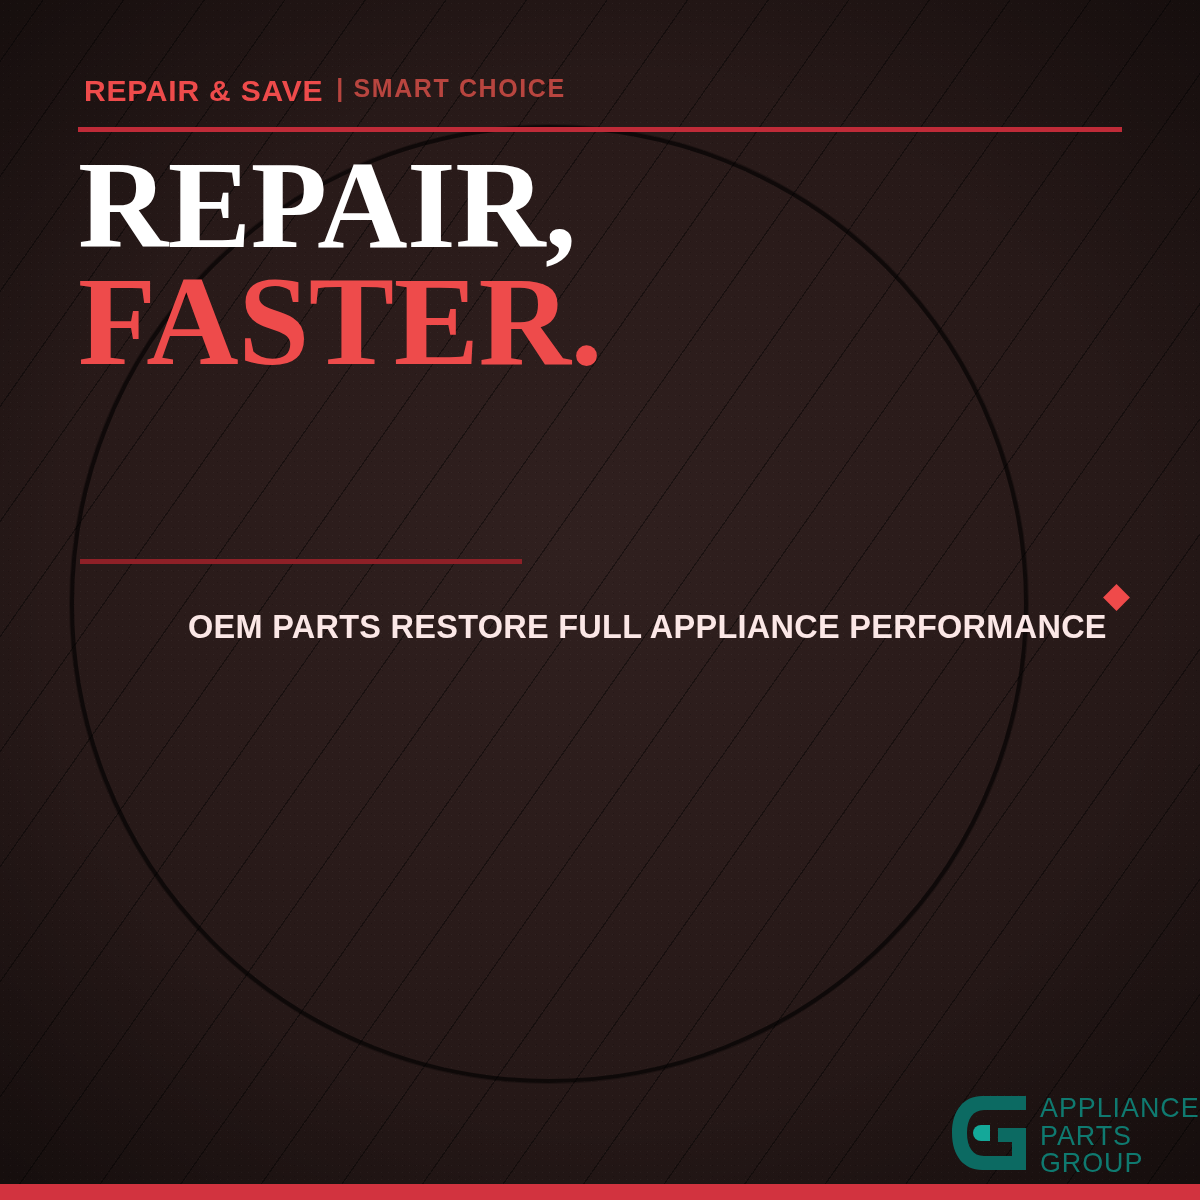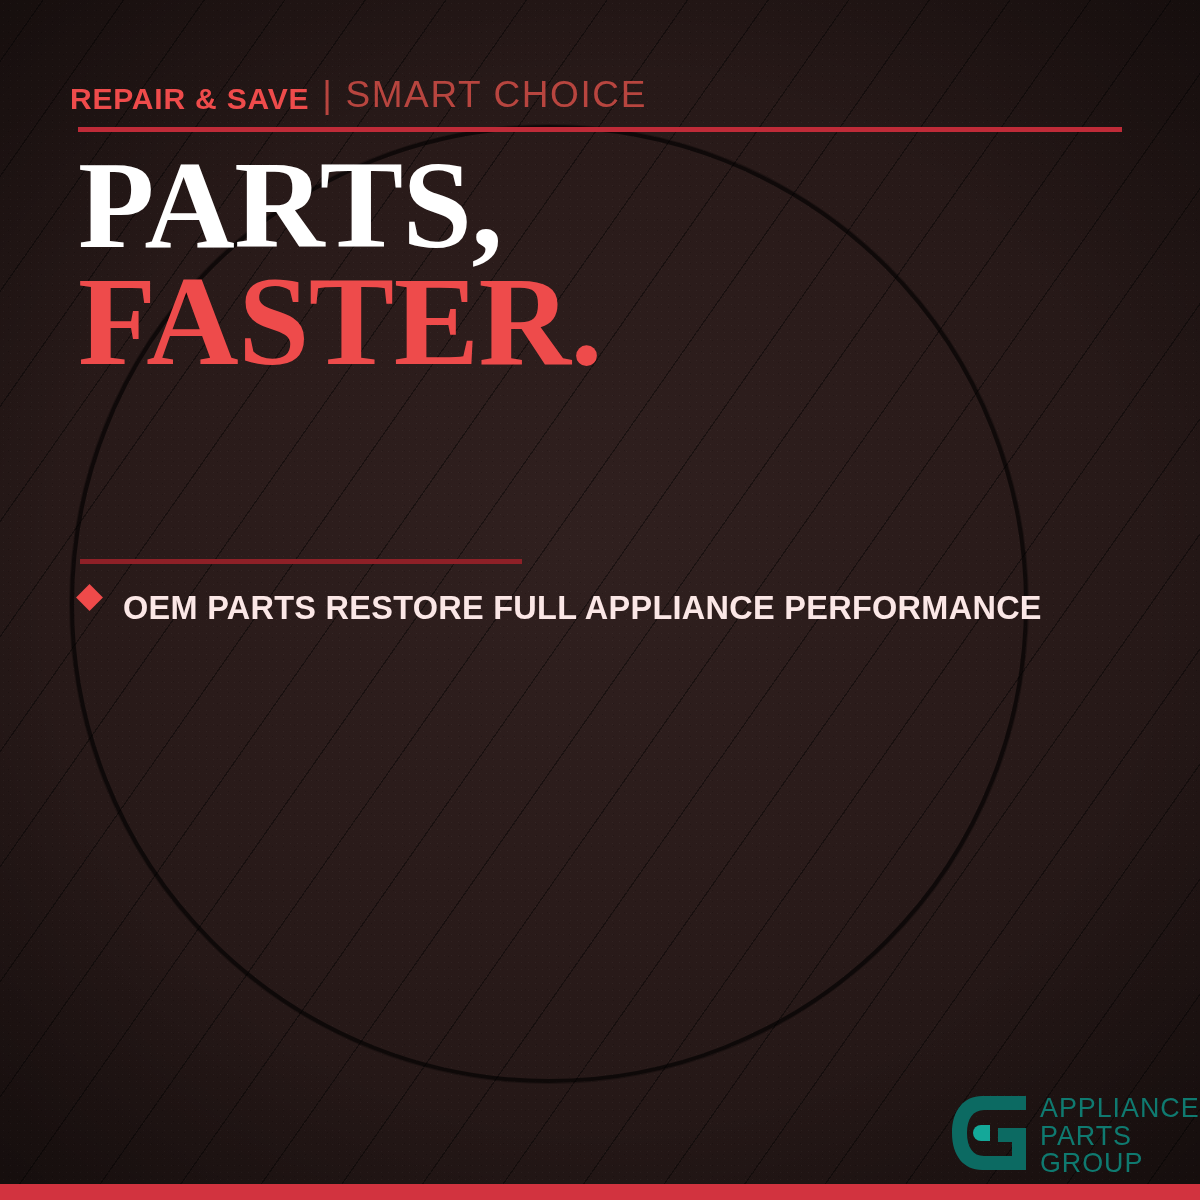--- a/index.html
+++ b/index.html
@@ -64,35 +64,35 @@
   
   .content {
     position: absolute;
     inset: 0;
     z-index: 5;
   }
 
   
   .eyebrow {
     position: absolute;
-    left: 70px;
+    left: 84px;
     top: 74px;
     display: flex;
-    align-items: flex-end;
+    align-items: flex-start;
     white-space: nowrap;
   }
   .eyebrow-main {
     font-size: 30px;
     font-weight: bold;
     letter-spacing: 0.8px;
     color: #ee4b4b;
   }
   .eyebrow-sub {
-    font-size: 37px;
-    font-weight: normal;
+    font-size: 25px;
+    font-weight: bold;
     letter-spacing: 1.6px;
     color: #b8453f;
     margin-left: 13px;
   }
   .rule-top {
     position: absolute;
     left: 78px;
     top: 127px;
     width: 1044px;
     height: 5px;
@@ -128,22 +128,23 @@
 
   
   .bullets {
     position: absolute;
     left: 80px;
     top: 588px;
     width: 1070px;
   }
   .bullet {
     display: flex;
-    align-items: flex-start;
+    align-items: flex-end;
     height: 84px;
+    flex-direction: column;
   }
   .bullet-marker {
     width: 19px;
     height: 19px;
     background: #ef4a4a;
     transform: rotate(45deg);
     flex: 0 0 auto;
     margin-right: 24px;
   }
   .bullet-text {
@@ -211,21 +212,21 @@
   <div class="content">
 
     <div class="eyebrow">
       <span class="eyebrow-main">REPAIR &amp; SAVE</span>
       <span class="eyebrow-sub">| SMART CHOICE</span>
     </div>
 
     <div class="rule-top"></div>
 
     <div class="headline">
-      <span class="headline-line hl-white">PARTS,</span>
+      <span class="headline-line hl-white">REPAIR,</span>
       <span class="headline-line hl-red">FASTER.</span>
     </div>
 
     <div class="rule-mid"></div>
 
     <div class="bullets">
 
       <div class="bullet">
         <span class="bullet-marker"></span>
         <span class="bullet-text">OEM PARTS RESTORE FULL APPLIANCE PERFORMANCE</span>

